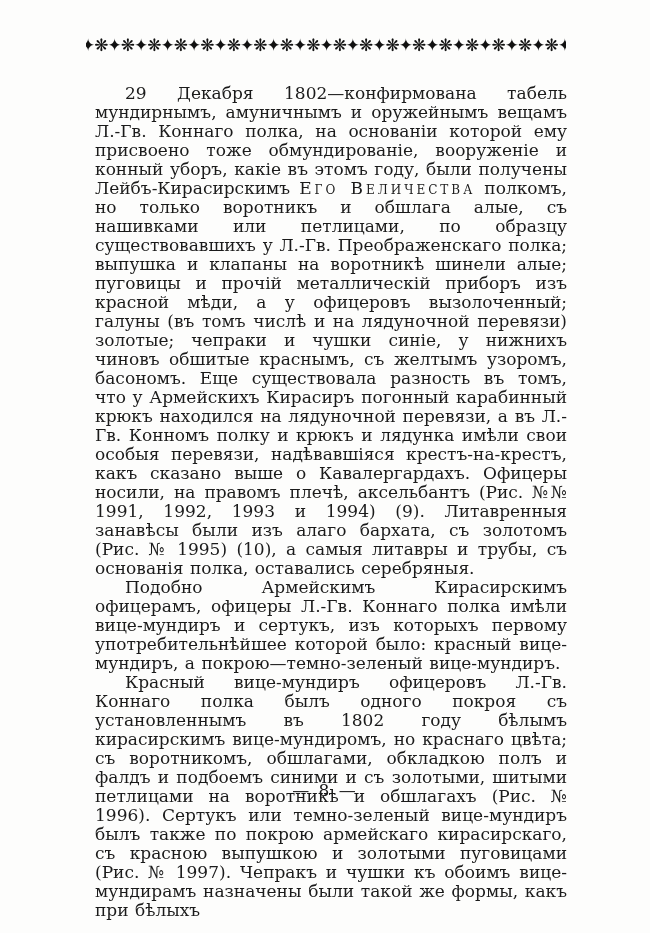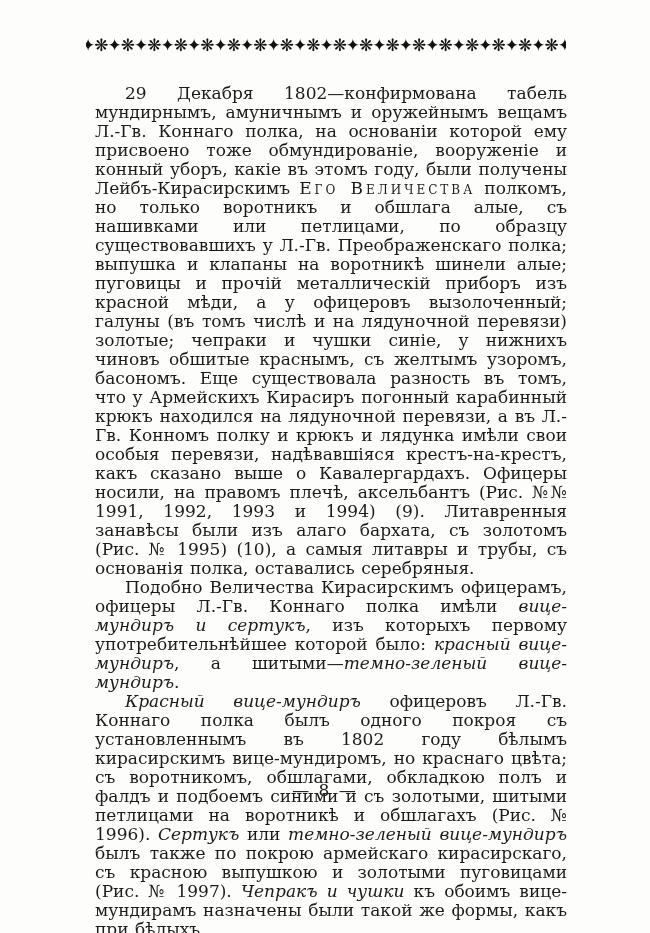--- a/index.html
+++ b/index.html
@@ -42,21 +42,20 @@
   }
   .textblock p {
     margin: 0;
     text-align: justify;
     text-indent: 30px;
     font-size: 17px;
     line-height: 19px;
     word-spacing: 1px;
   }
   .it {
-    font-style: italic;
   }
   .sc {
     font-variant: small-caps;
     letter-spacing: 3px;
   }
   .pageno {
     position: absolute;
     left: 0;
     top: 780px;
     width: 100%;
@@ -72,21 +71,21 @@
 <div class="page">
 
   <div class="ornament">
     <span>❋✦❋✦❋✦❋✦❋✦❋✦❋✦❋✦❋✦❋✦❋✦❋✦❋✦❋✦❋✦❋✦❋✦❋✦❋✦❋✦❋✦❋✦❋✦❋</span>
   </div>
 
   <div class="textblock">
 
     <p><span>29 Декабря 1802—конфирмована табель мундирнымъ, амуничнымъ и оружейнымъ вещамъ Л.-Гв. Коннаго полка, на основаніи которой ему присвоено тоже обмундированіе, вооруженіе и конный уборъ, какіе въ этомъ году, были получены Лейбъ-Кирасирскимъ </span><span class="sc">Его Величества</span><span> полкомъ, но только воротникъ и обшлага алые, съ нашивками или петлицами, по образцу существовавшихъ у Л.-Гв. Преображенскаго полка; выпушка и клапаны на воротникѣ шинели алые; пуговицы и прочій металлическій приборъ изъ красной мѣди, а у офицеровъ вызолоченный; галуны (въ томъ числѣ и на лядуночной перевязи) золотые; чепраки и чушки синіе, у нижнихъ чиновъ обшитые краснымъ, съ желтымъ узоромъ, басономъ. Еще существовала разность въ томъ, что у Армейскихъ Кирасиръ погонный карабинный крюкъ находился на лядуночной перевязи, а въ Л.-Гв. Конномъ полку и крюкъ и лядунка имѣли свои особыя перевязи, надѣвавшіяся крестъ-на-крестъ, какъ сказано выше о Кавалергардахъ. Офицеры носили, на правомъ плечѣ, аксельбантъ (Рис. №№ 1991, 1992, 1993 и 1994) (9). Литавренныя занавѣсы были изъ алаго бархата, съ золотомъ (Рис. № 1995) (10), а самыя литавры и трубы, съ основанія полка, оставались серебряныя.</span></p>
 
-    <p><span>Подобно Величества Кирасирскимъ офицерамъ, офицеры Л.-Гв. Коннаго полка имѣли </span><span class="it">вице-мундиръ и сертукъ</span><span>, изъ которыхъ первому употребительнѣйшее которой было: </span><span class="it">красный вице-мундиръ</span><span>, а шитыми—</span><span class="it">темно-зеленый вице-мундиръ</span><span>.</span></p>
+    <p><span>Подобно Армейскимъ Кирасирскимъ офицерамъ, офицеры Л.-Гв. Коннаго полка имѣли </span><span class="it">вице-мундиръ и сертукъ</span><span>, изъ которыхъ первому употребительнѣйшее которой было: </span><span class="it">красный вице-мундиръ</span><span>, а покрою—</span><span class="it">темно-зеленый вице-мундиръ</span><span>.</span></p>
 
     <p><span class="it">Красный вице-мундиръ</span><span> офицеровъ Л.-Гв. Коннаго полка былъ одного покроя съ установленнымъ въ 1802 году бѣлымъ кирасирскимъ вице-мундиромъ, но краснаго цвѣта; съ воротникомъ, обшлагами, обкладкою полъ и фалдъ и подбоемъ синими и съ золотыми, шитыми петлицами на воротникѣ и обшлагахъ (Рис. № 1996). </span><span class="it">Сертукъ</span><span> или </span><span class="it">темно-зеленый вице-мундиръ</span><span> былъ также по покрою армейскаго кирасирскаго, съ красною выпушкою и золотыми пуговицами (Рис. № 1997). </span><span class="it">Чепракъ и чушки</span><span> къ обоимъ вице-мундирамъ назначены были такой же формы, какъ при бѣлыхъ</span></p>
 
   </div>
 
   <div class="pageno">— 8 —</div>
 
 </div>
 
 </body></html>

